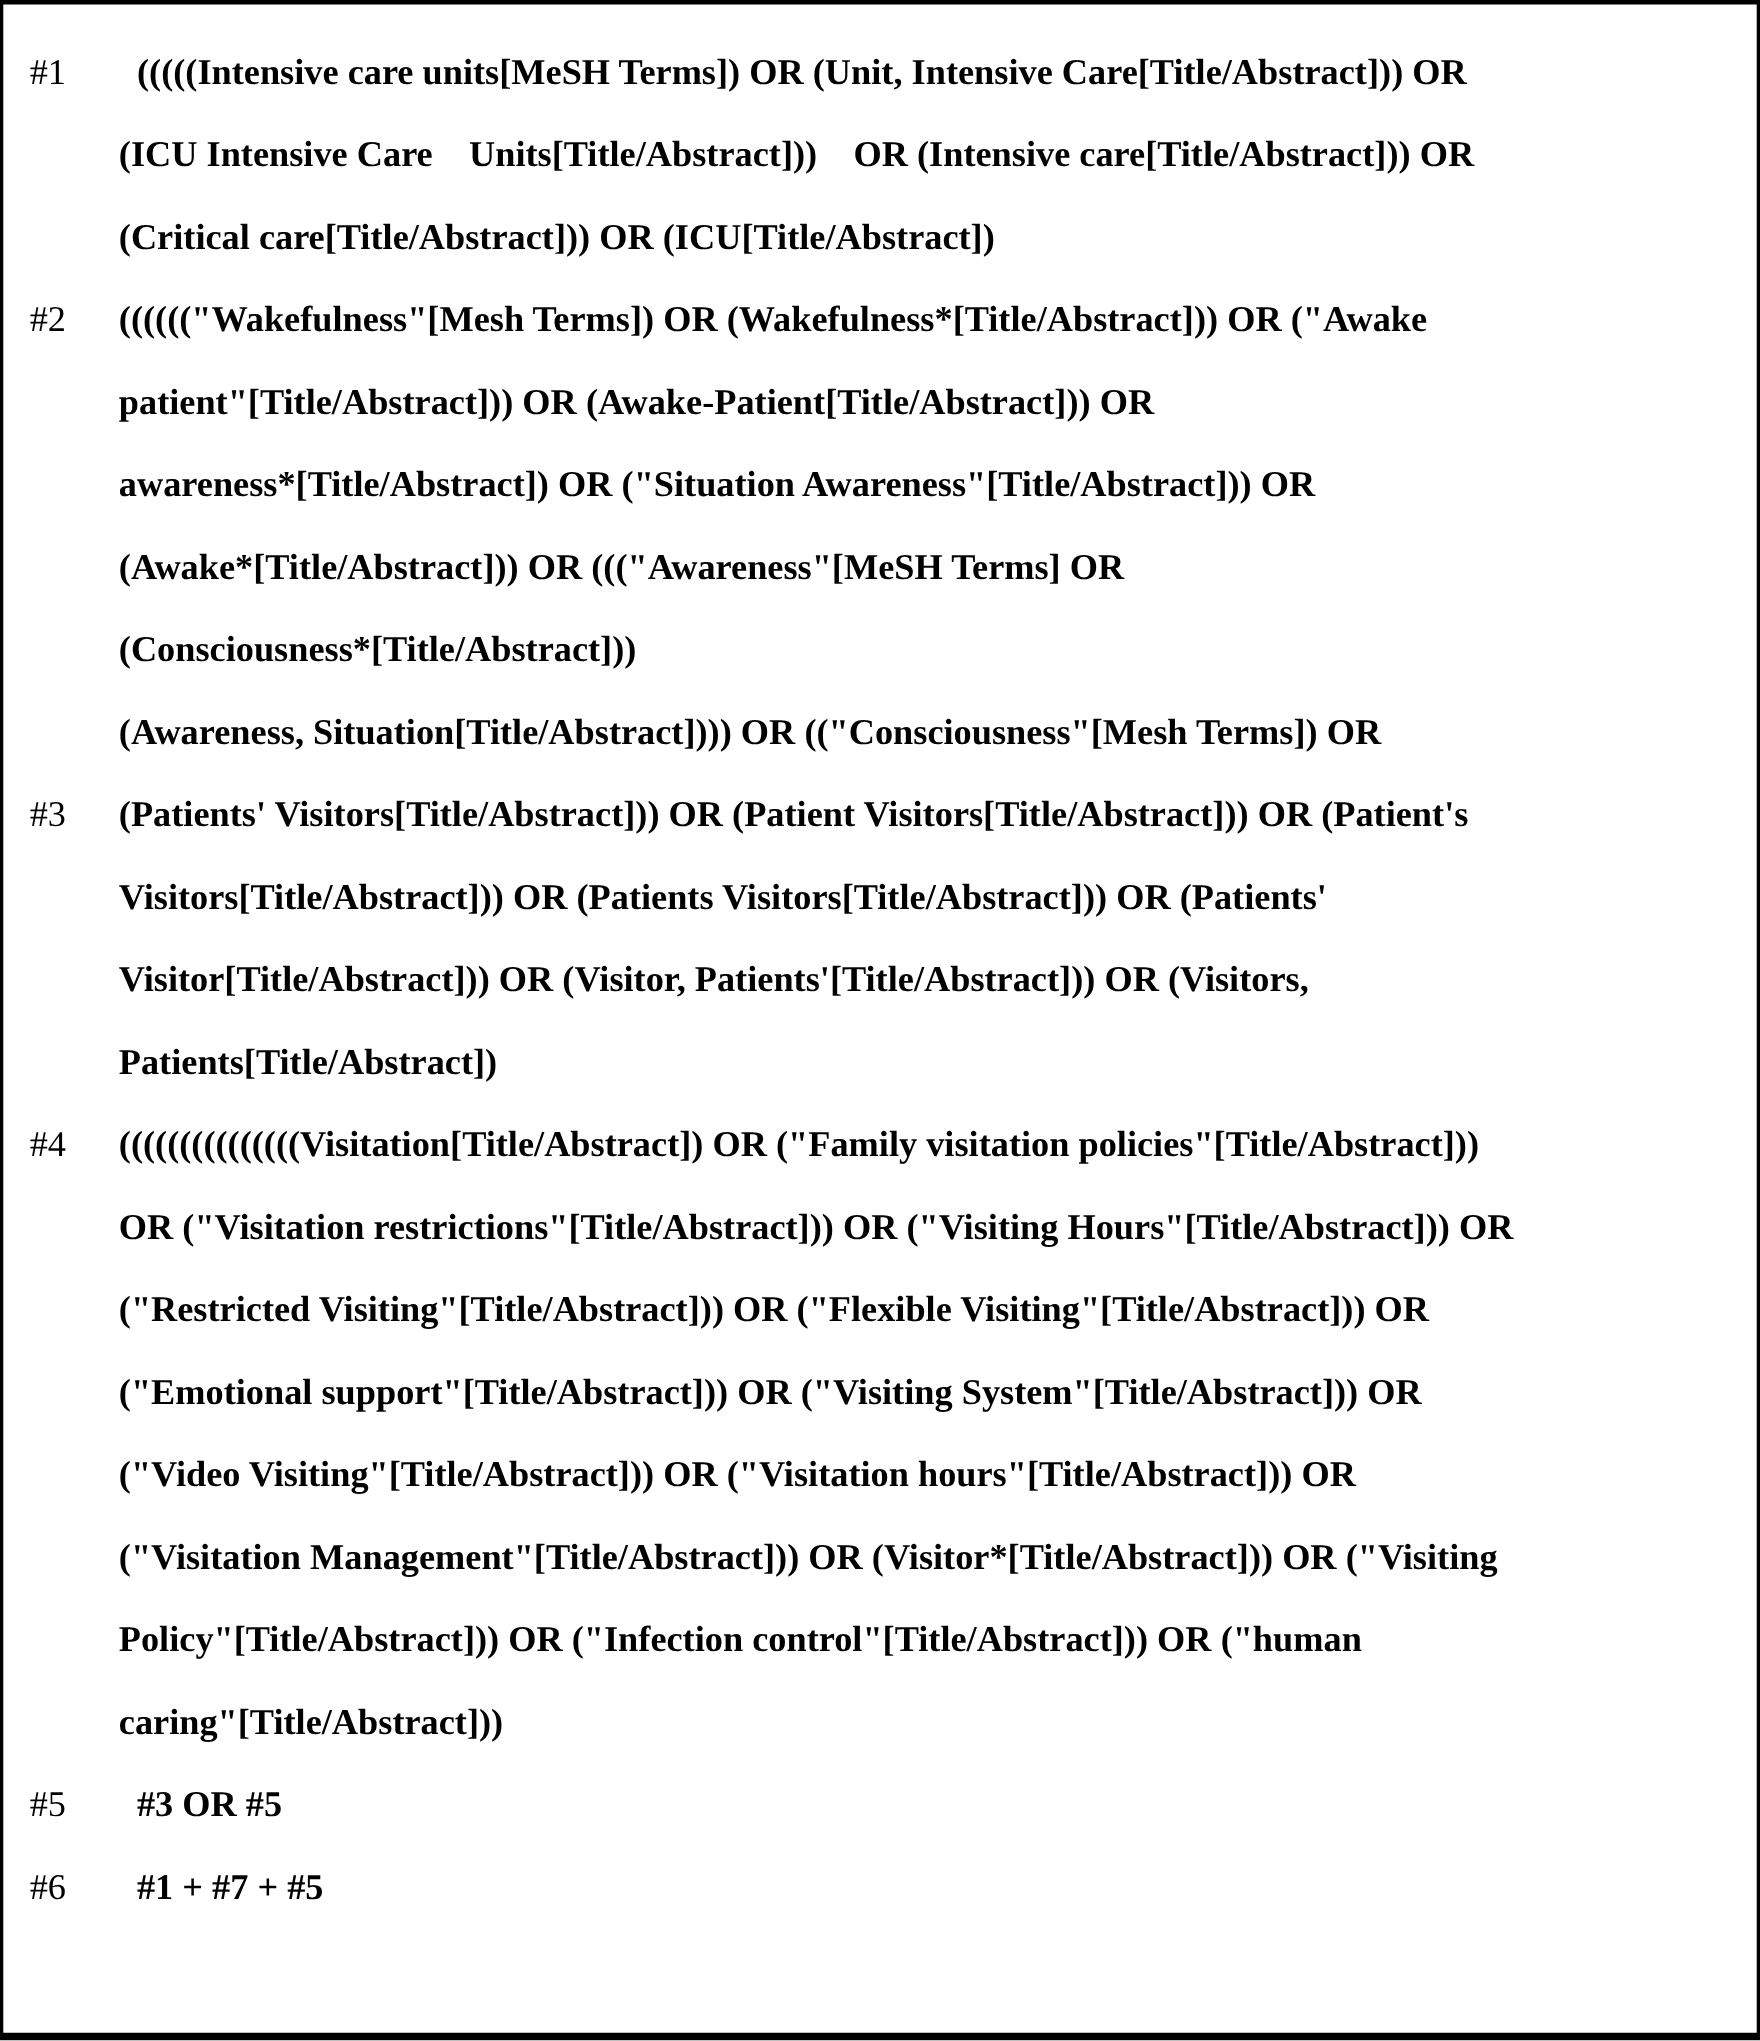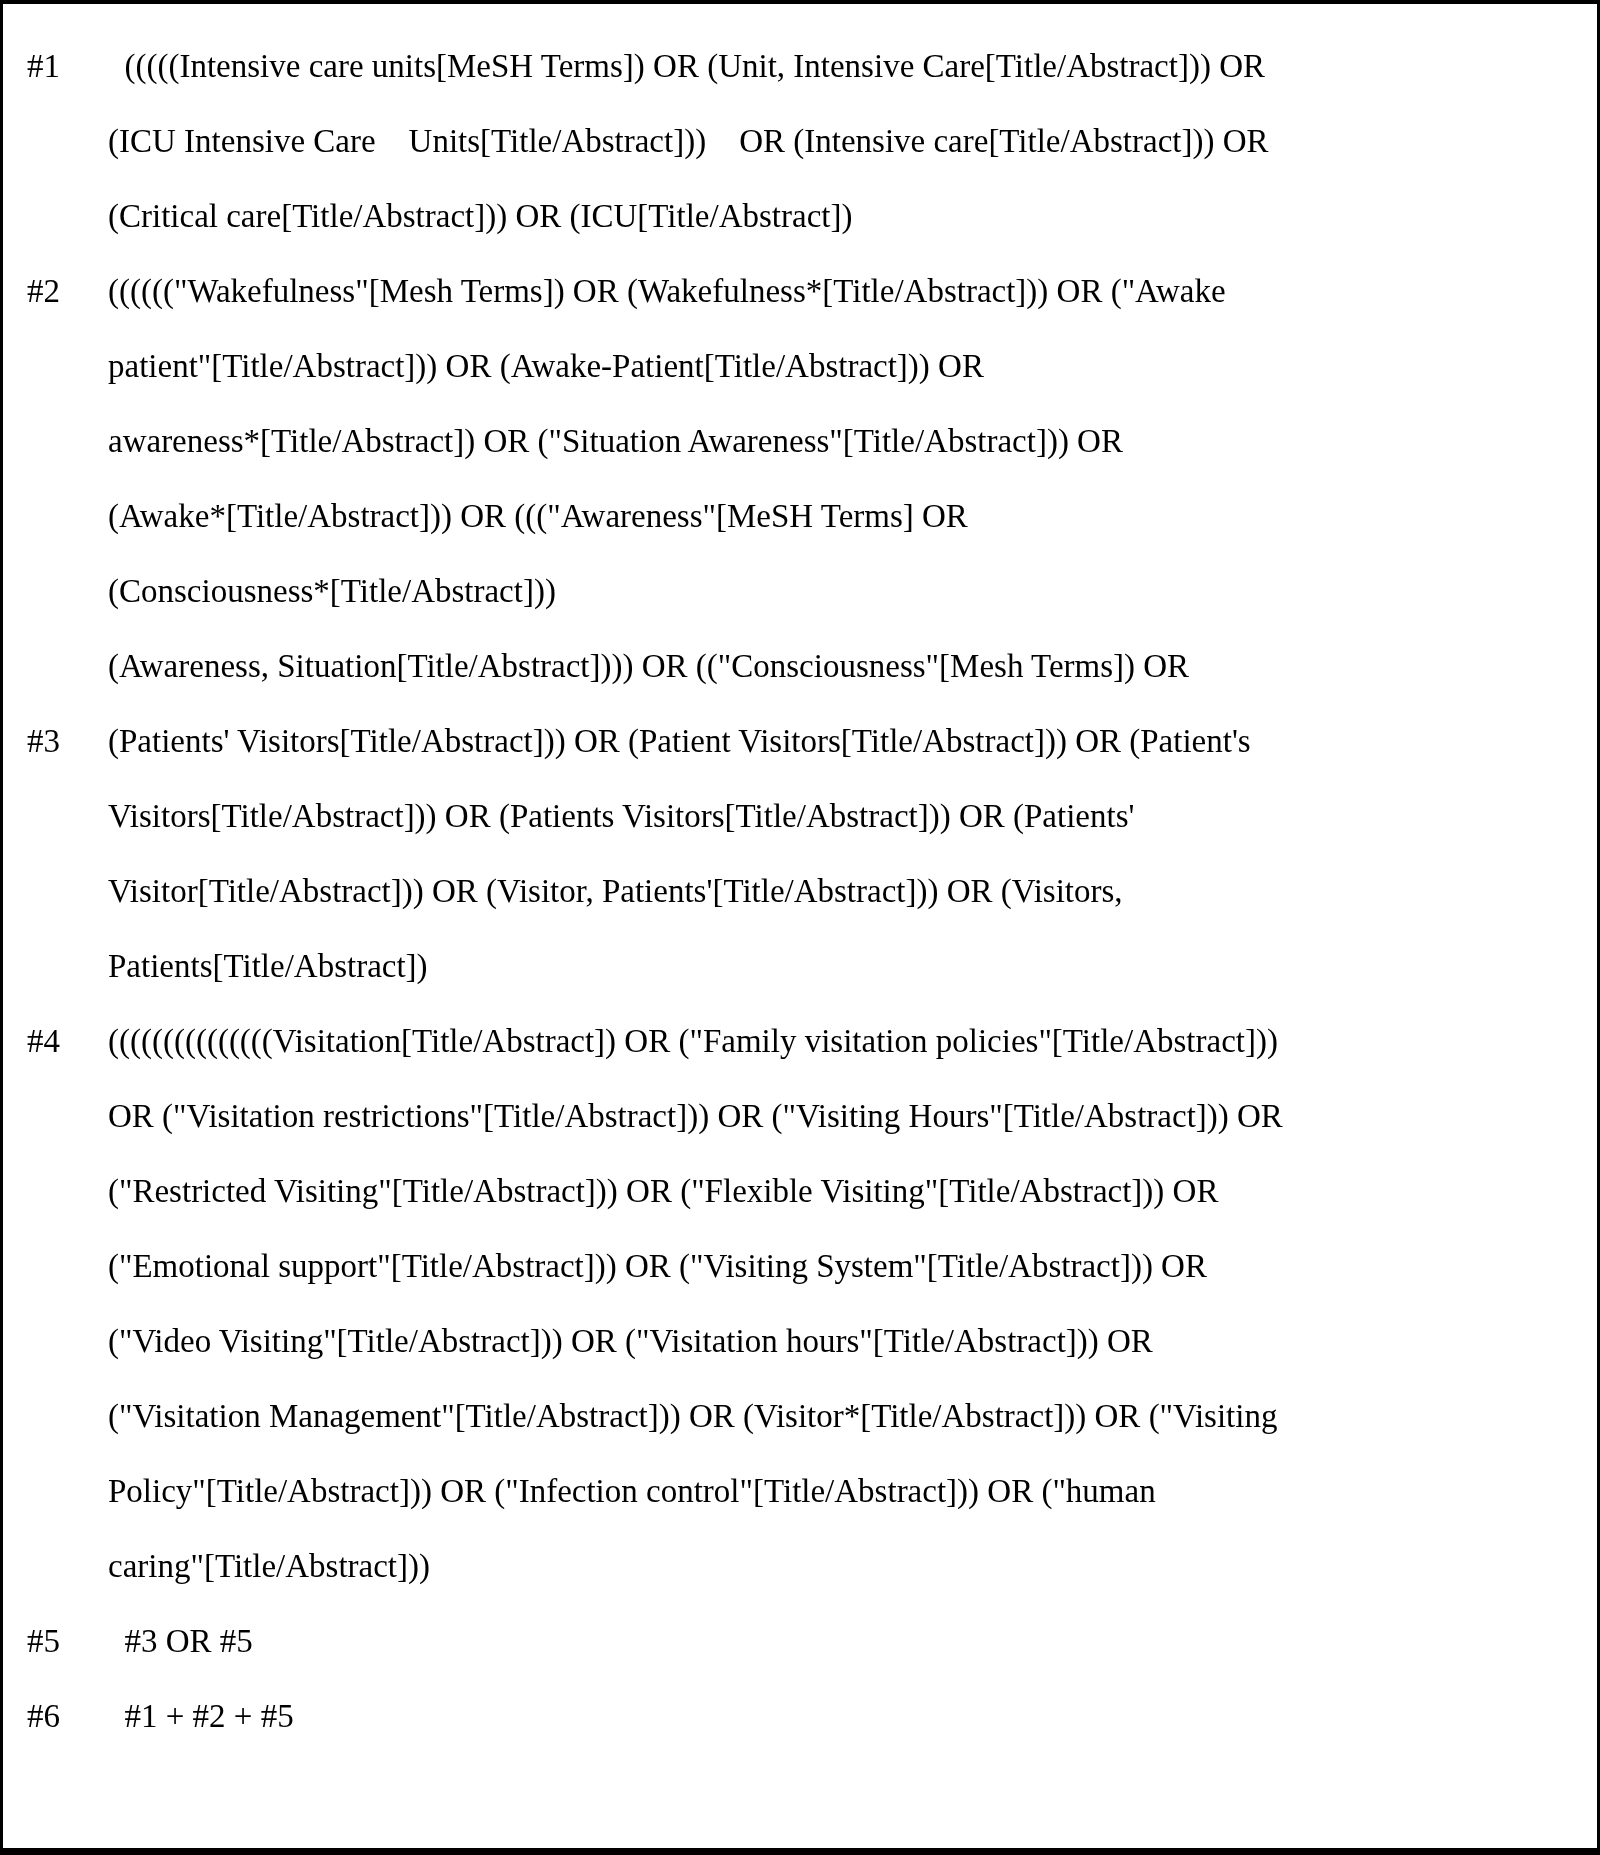--- a/index.html
+++ b/index.html
@@ -34,20 +34,21 @@
     line-height: 75px;
     white-space: pre;
   }
   .row-content {
     flex: 1 1 auto;
     min-width: 0;
   }
   .qline {
     line-height: 75px;
     white-space: pre;
+    font-weight: bold;
   }
 </style>
 </head>
 <body>
 
 <div class="page">
   <div id="rows">
       <div class="row">
         <div class="row-label">#1</div>
         <div class="row-content">
@@ -91,17 +92,17 @@
       </div>
       <div class="row">
         <div class="row-label">#5</div>
         <div class="row-content">
           <div class="qline">  #3 OR #5</div>
         </div>
       </div>
       <div class="row">
         <div class="row-label">#6</div>
         <div class="row-content">
-          <div class="qline">  #1 + #2 + #5</div>
+          <div class="qline">  #1 + #7 + #5</div>
         </div>
       </div>
     </div>
 </div>
 
 </body></html>

